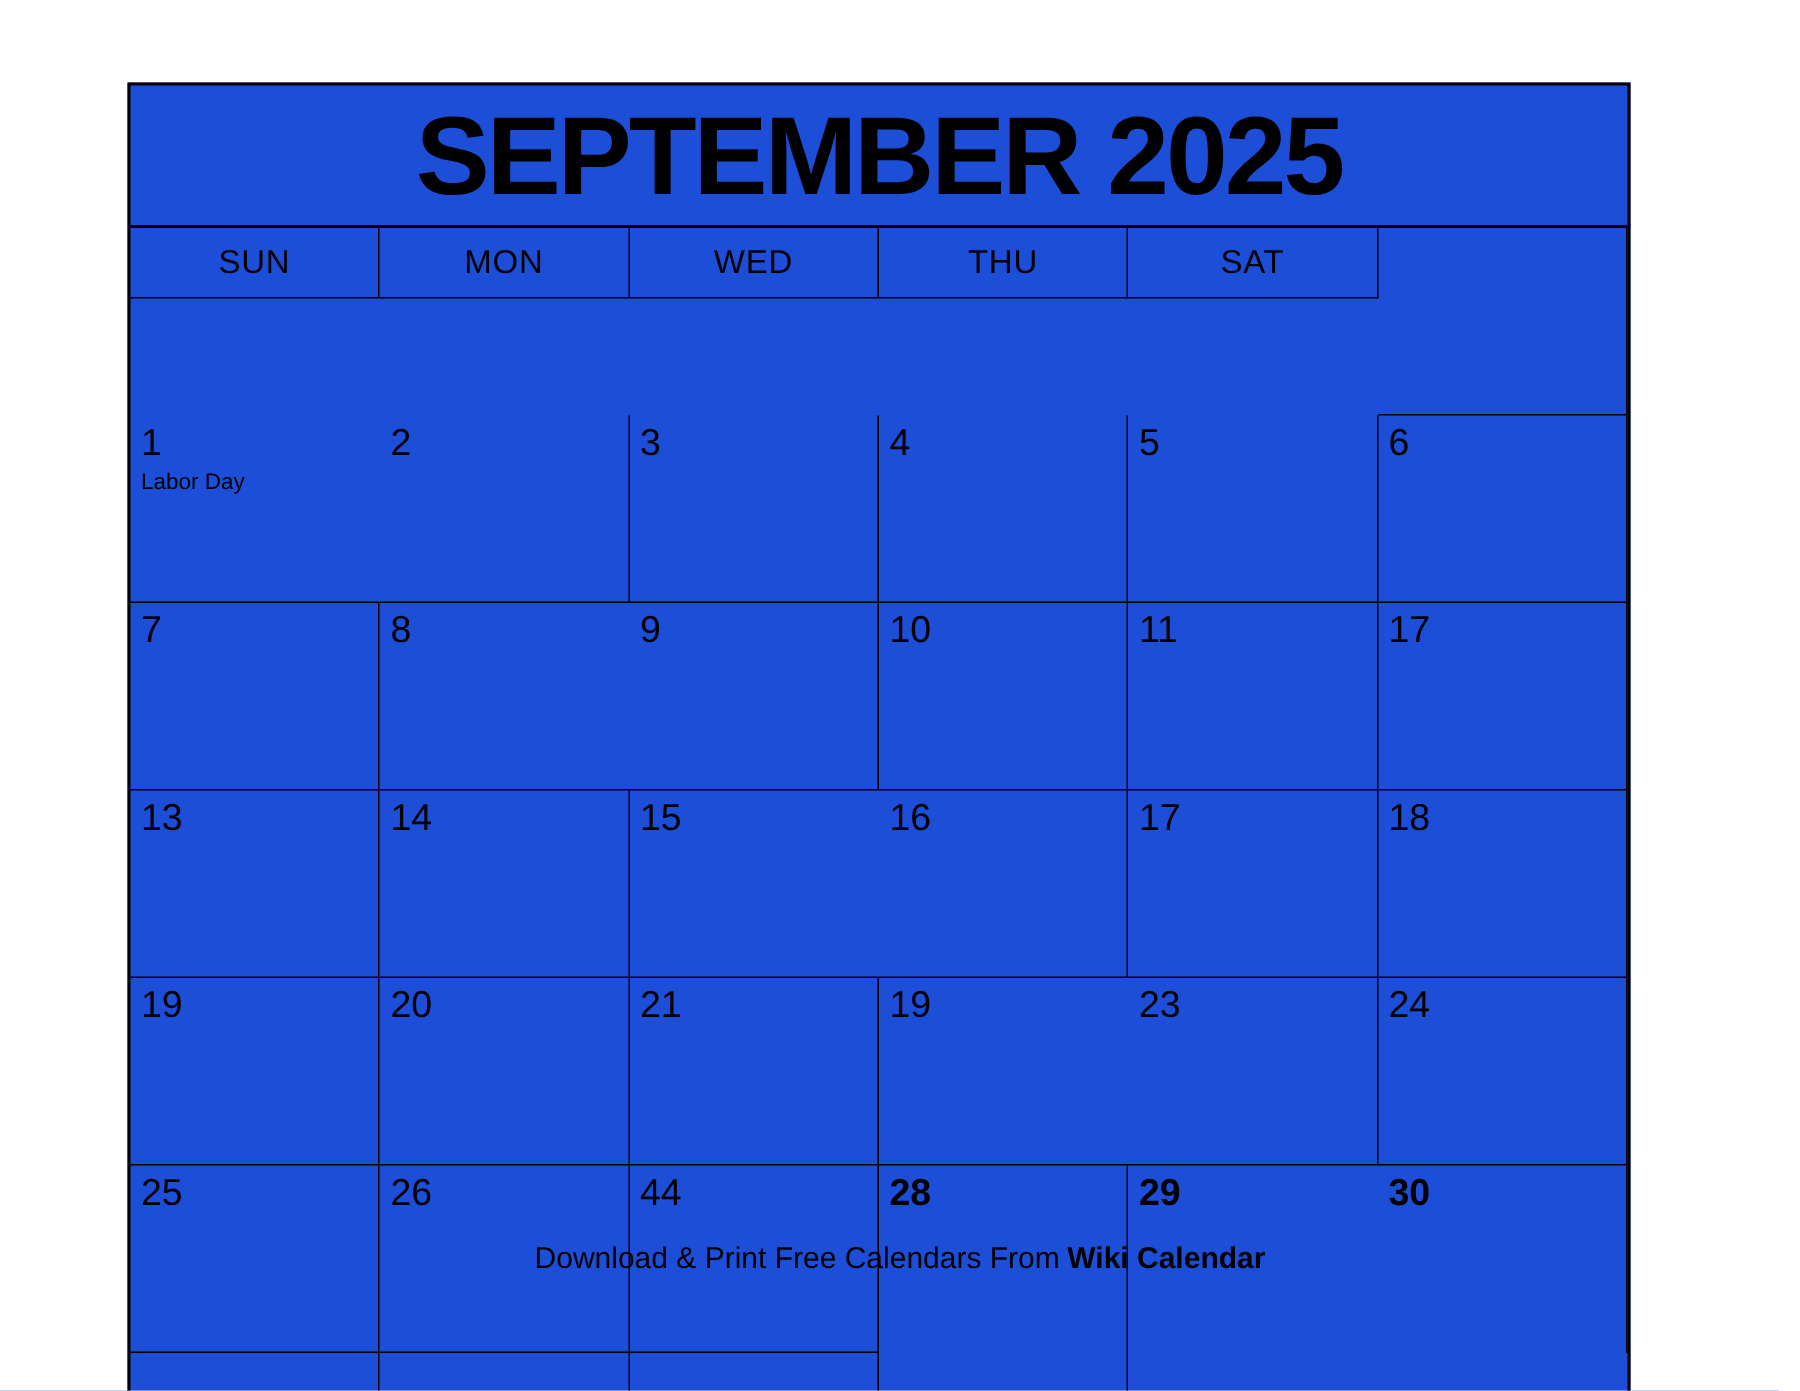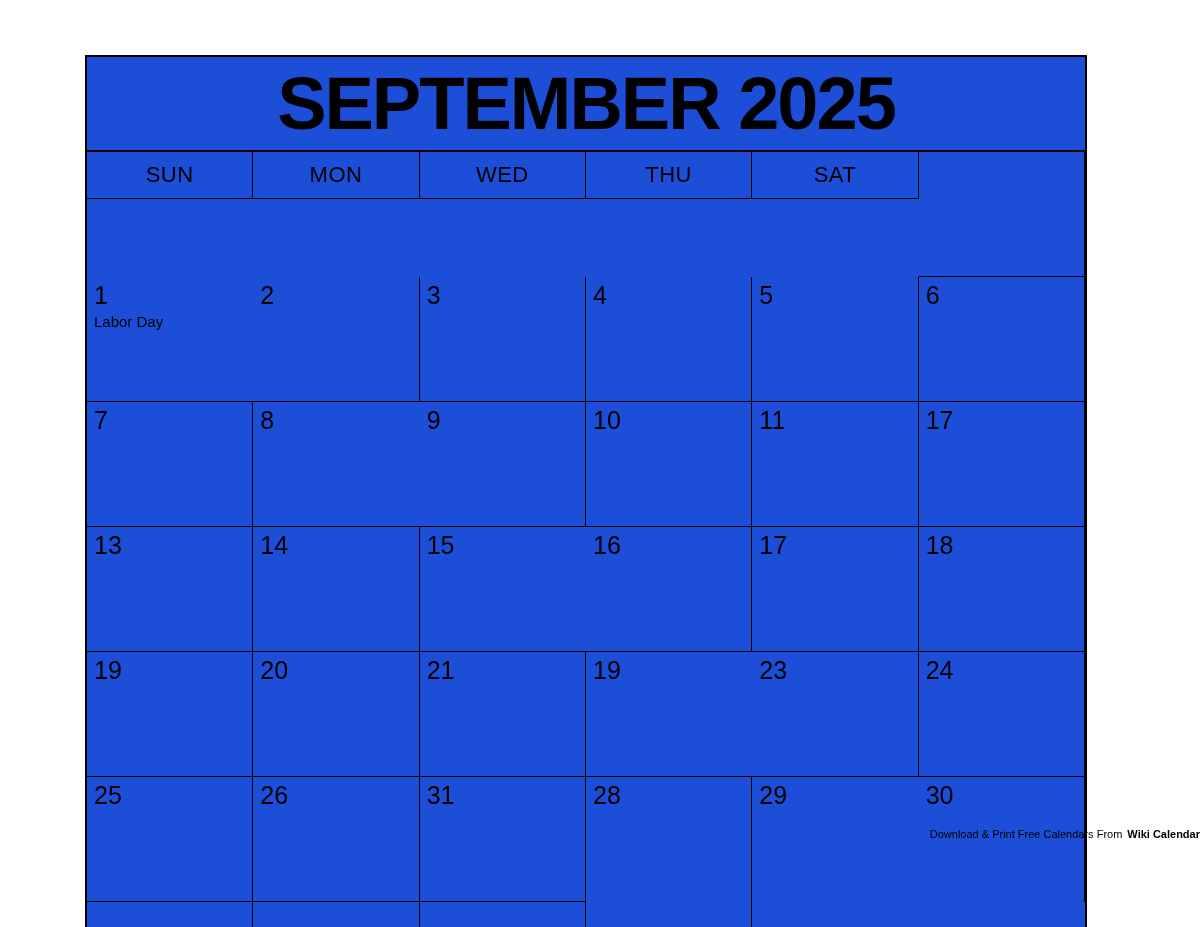--- a/index.html
+++ b/index.html
@@ -47,38 +47,38 @@
   }
   .hcell:nth-child(7n) { border-right: none; }
   .cell {
     height: 125px;
     border-right: 1px solid #000000;
     border-bottom: 1px solid #000000;
     padding: 4px 7px;
     overflow: hidden;
   }
   .cell:nth-child(7n) { border-right: none; }
-  .grid .cell:nth-last-child(-n+7) { border-bottom: none; }
+  .grid .cell:nth-last-child(-n+7) { border-bottom: none; font-weight: bold; }
   .daynum {
     display: block;
     font-size: 25px;
     line-height: 29px;
   }
   .event {
     display: block;
     font-size: 15px;
     line-height: 19px;
     margin-top: 2px;
   }
   .footer {
     position: absolute;
     left: 0; top: 828px;
     width: 1200px;
-    text-align: right;
-    font-size: 11px;
+    text-align: center;
+    font-size: 20px;
   }
   .footer .brand { font-weight: bold; margin-left: 5px; }
 </style>
 </head>
 <body>
 
 <div class="calendar">
   <div class="title-box">
     <span class="title-text">SEPTEMBER 2025</span>
   </div>
@@ -168,21 +168,21 @@
     <div class="cell">
         <span class="daynum">24</span>
       </div>
     <div class="cell">
         <span class="daynum">25</span>
       </div>
     <div class="cell">
         <span class="daynum">26</span>
       </div>
     <div class="cell">
-        <span class="daynum">31</span>
+        <span class="daynum">44</span>
       </div>
 
     <div class="cell">
         <span class="daynum">28</span>
       </div>
     <div class="cell">
         <span class="daynum">29</span>
       </div>
     <div class="cell">
         <span class="daynum">30</span>

